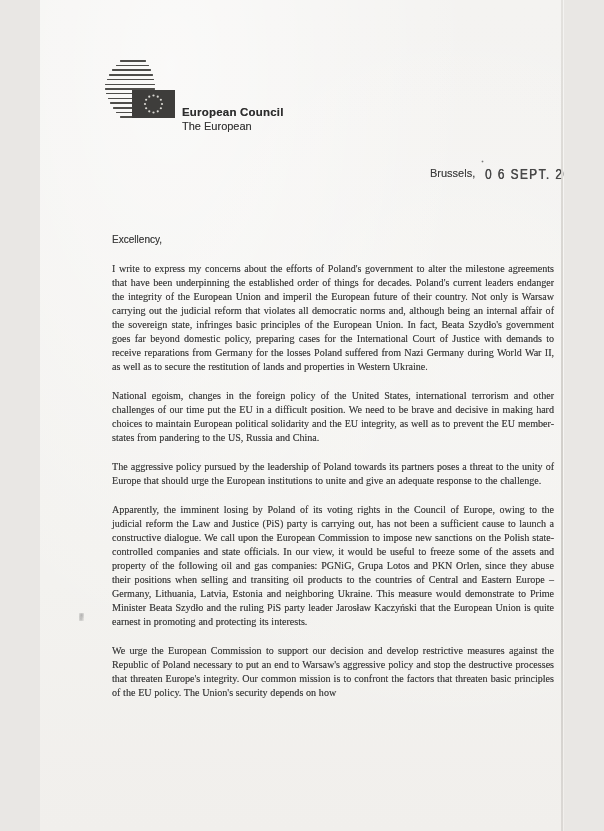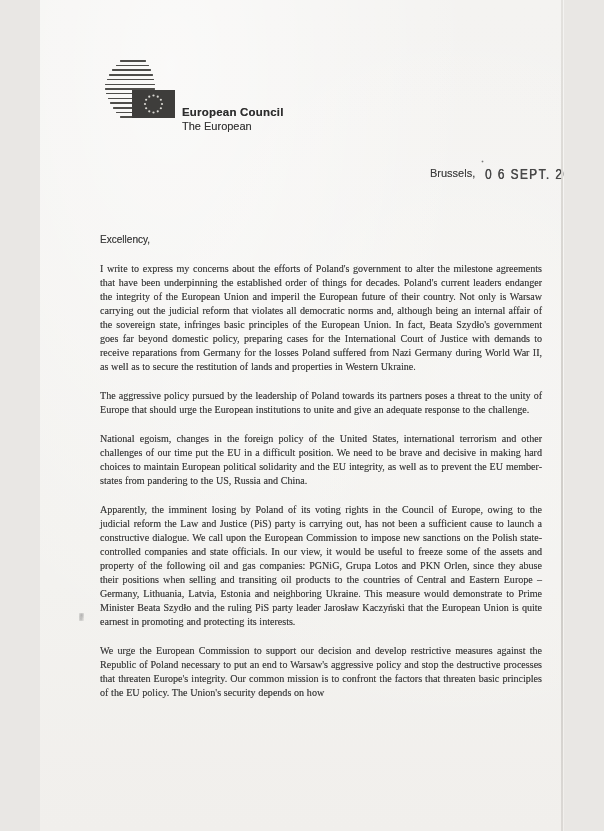--- a/index.html
+++ b/index.html
@@ -43,21 +43,21 @@
   .stamp{
     display:inline-block;margin-left:10px;
     font-size:13.5px;letter-spacing:1.6px;color:#474747;
     transform:scaleX(.88) scaleY(1.06);transform-origin:left bottom;
     text-shadow:.4px 0 0 rgba(71,71,71,.8), 0 0 .7px rgba(71,71,71,.45);
     white-space:nowrap;
   }
 
   
   .letter-body{
-    position:absolute;left:60px;top:233px;width:442px;z-index:3;
+    position:absolute;left:72px;top:233px;width:442px;z-index:3;
     font-size:10.1px;line-height:14px;letter-spacing:-.02px;word-spacing:.25px;
     color:#3f3f3f;
     text-shadow:0 0 .55px rgba(63,63,63,.65);
   }
   .letter-body p{margin:0 0 15px 0;}
   .para{text-align:justify;font-family:Liberation Serif, serif;}
 
   
   .edge-line{
     position:absolute;right:1px;top:0;bottom:0;width:2.5px;z-index:4;
@@ -126,22 +126,22 @@
   </div>
 
   <div class="dateline">
     <span class="place">Brussels,</span>
     <span class="stamp">0 6 SEPT. 2017</span>
   </div>
 
   <main class="letter-body">
     <p class="salutation">Excellency,</p>
     <p class="para">I write to express my concerns about the efforts of Poland's government to alter the milestone agreements that have been underpinning the established order of things for decades. Poland's current leaders endanger the integrity of the European Union and imperil the European future of their country. Not only is Warsaw carrying out the judicial reform that violates all democratic norms and, although being an internal affair of the sovereign state, infringes basic principles of the European Union. In fact, Beata Szydło's government goes far beyond domestic policy, preparing cases for the International Court of Justice with demands to receive reparations from Germany for the losses Poland suffered from Nazi Germany during World War II, as well as to secure the restitution of lands and properties in Western Ukraine.</p>
+    <p class="para">National egoism, changes in the foreign policy of the United States, international terrorism and other challenges of our time put the EU in a difficult position. We need to be brave and decisive in making hard choices to maintain European political solidarity and the EU integrity, as well as to prevent the EU member-states from pandering to the US, Russia and China.</p>
     <p class="para">The aggressive policy pursued by the leadership of Poland towards its partners poses a threat to the unity of Europe that should urge the European institutions to unite and give an adequate response to the challenge.</p>
-    <p class="para">National egoism, changes in the foreign policy of the United States, international terrorism and other challenges of our time put the EU in a difficult position. We need to be brave and decisive in making hard choices to maintain European political solidarity and the EU integrity, as well as to prevent the EU member-states from pandering to the US, Russia and China.</p>
     <p class="para">Apparently, the imminent losing by Poland of its voting rights in the Council of Europe, owing to the judicial reform the Law and Justice (PiS) party is carrying out, has not been a sufficient cause to launch a constructive dialogue. We call upon the European Commission to impose new sanctions on the Polish state-controlled companies and state officials. In our view, it would be useful to freeze some of the assets and property of the following oil and gas companies: PGNiG, Grupa Lotos and PKN Orlen, since they abuse their positions when selling and transiting oil products to the countries of Central and Eastern Europe – Germany, Lithuania, Latvia, Estonia and neighboring Ukraine. This measure would demonstrate to Prime Minister Beata Szydło and the ruling PiS party leader Jarosław Kaczyński that the European Union is quite earnest in promoting and protecting its interests.</p>
     <p class="para">We urge the European Commission to support our decision and develop restrictive measures against the Republic of Poland necessary to put an end to Warsaw's aggressive policy and stop the destructive processes that threaten Europe's integrity. Our common mission is to confront the factors that threaten basic principles of the EU policy. The Union's security depends on how</p>
   </main>
 
   <div class="speck-1"></div>
   <div class="speck-2"></div>
   <div class="corner-smudge"></div>
   <div class="edge-line"></div>
 
 </div>

